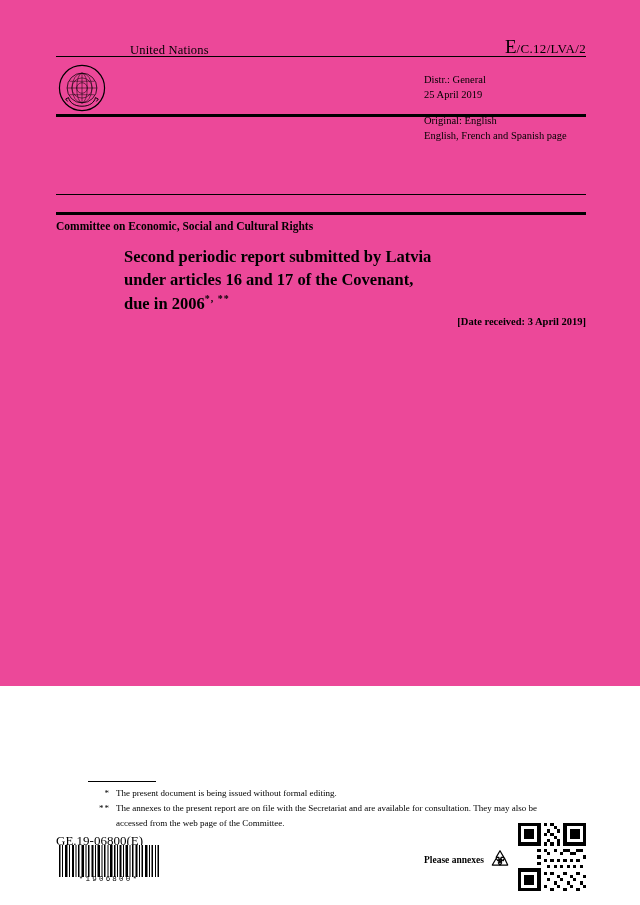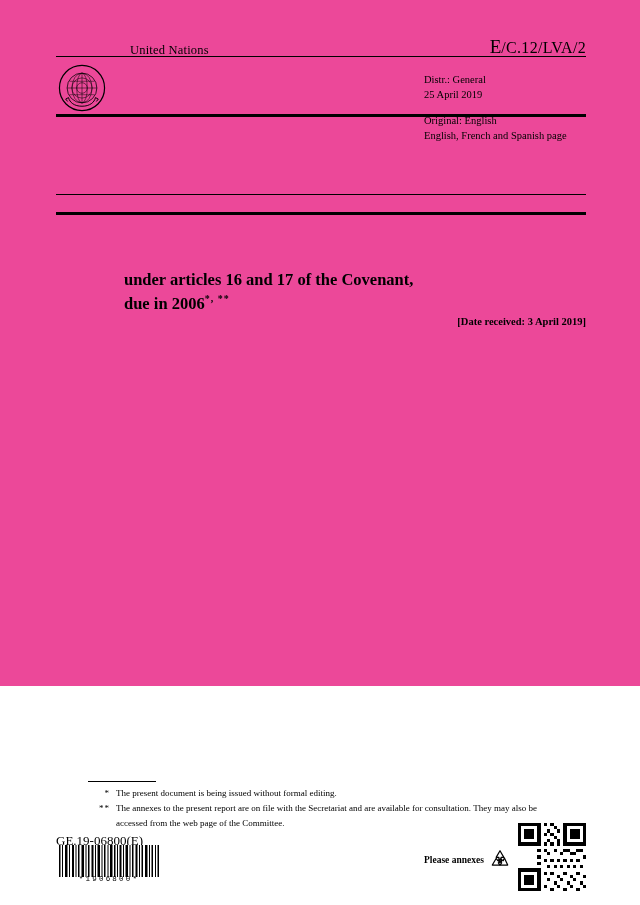--- a/index.html
+++ b/index.html
@@ -43,21 +43,21 @@
   .symbol {
     font-family: "Liberation Serif", serif;
     font-size: 11px;
     white-space: nowrap;
   }
   .symbol .big {
     font-size: 19px;
     vertical-align: baseline;
   }
   .symbol .small {
-    font-size: 16px;
+    font-size: 13px;
     letter-spacing: 0.3px;
     text-align: right;
   }
 
   .rule-top {
     position: absolute;
     left: 56px;
     top: 56px;
     width: 530px;
     height: 1px;
@@ -286,23 +286,24 @@
       <span>Original:</span>
       <span>English</span>
     </div>
     <div>English, French and Spanish page</div>
   </div>
 
   <div class="rule-thick"></div>
   <div class="rule-mid"></div>
 
   <div class="rule-committee"></div>
+  <div class="committee">Committee on Economic, Social and Cultural Rights</div>
 
   <div class="doc-title">
-    <br>
+    <span>Second periodic report submitted by Latvia</span><br>
     <span>under articles 16 and 17 of the Covenant,</span><br>
     <span>due in 2006</span><span class="stars">*, **</span>
   </div>
 
   <div class="date-received">[Date received: 3 April 2019]</div>
 
   <div class="fn-rule"></div>
   <div class="footnotes">
     <div class="fn">
       <div class="mark">*</div>

